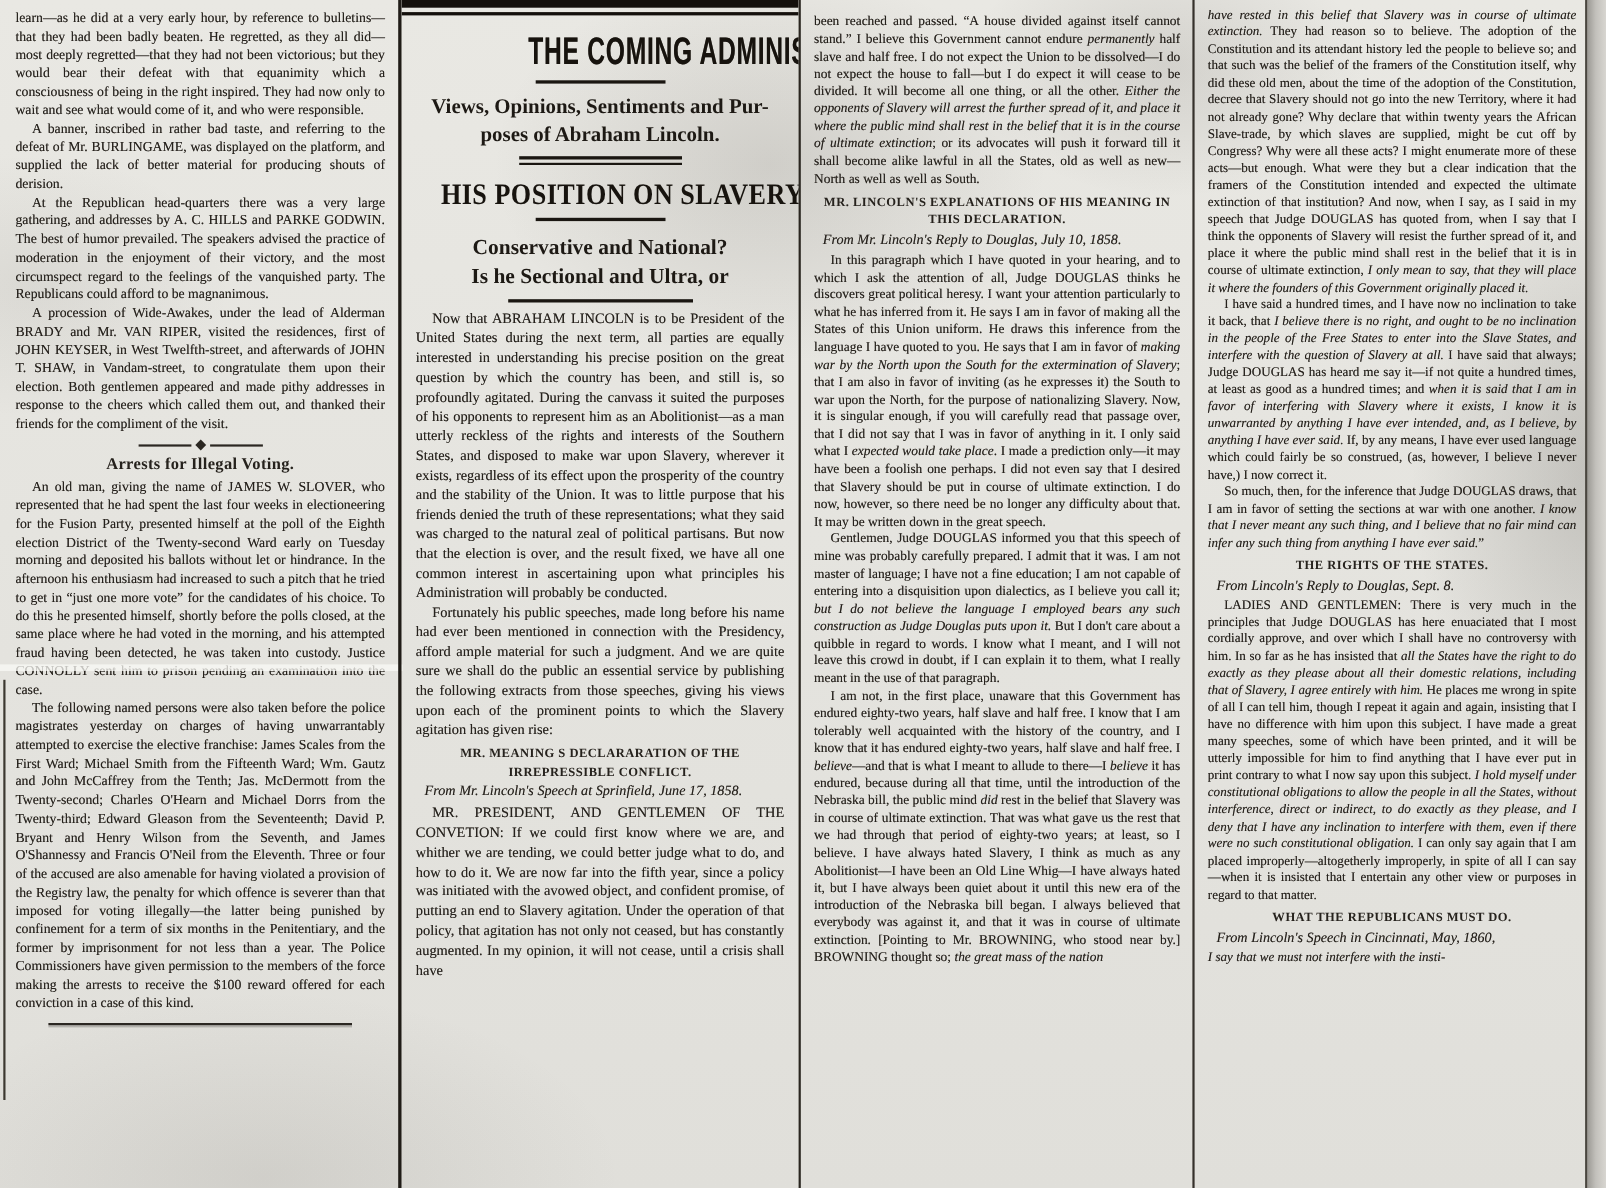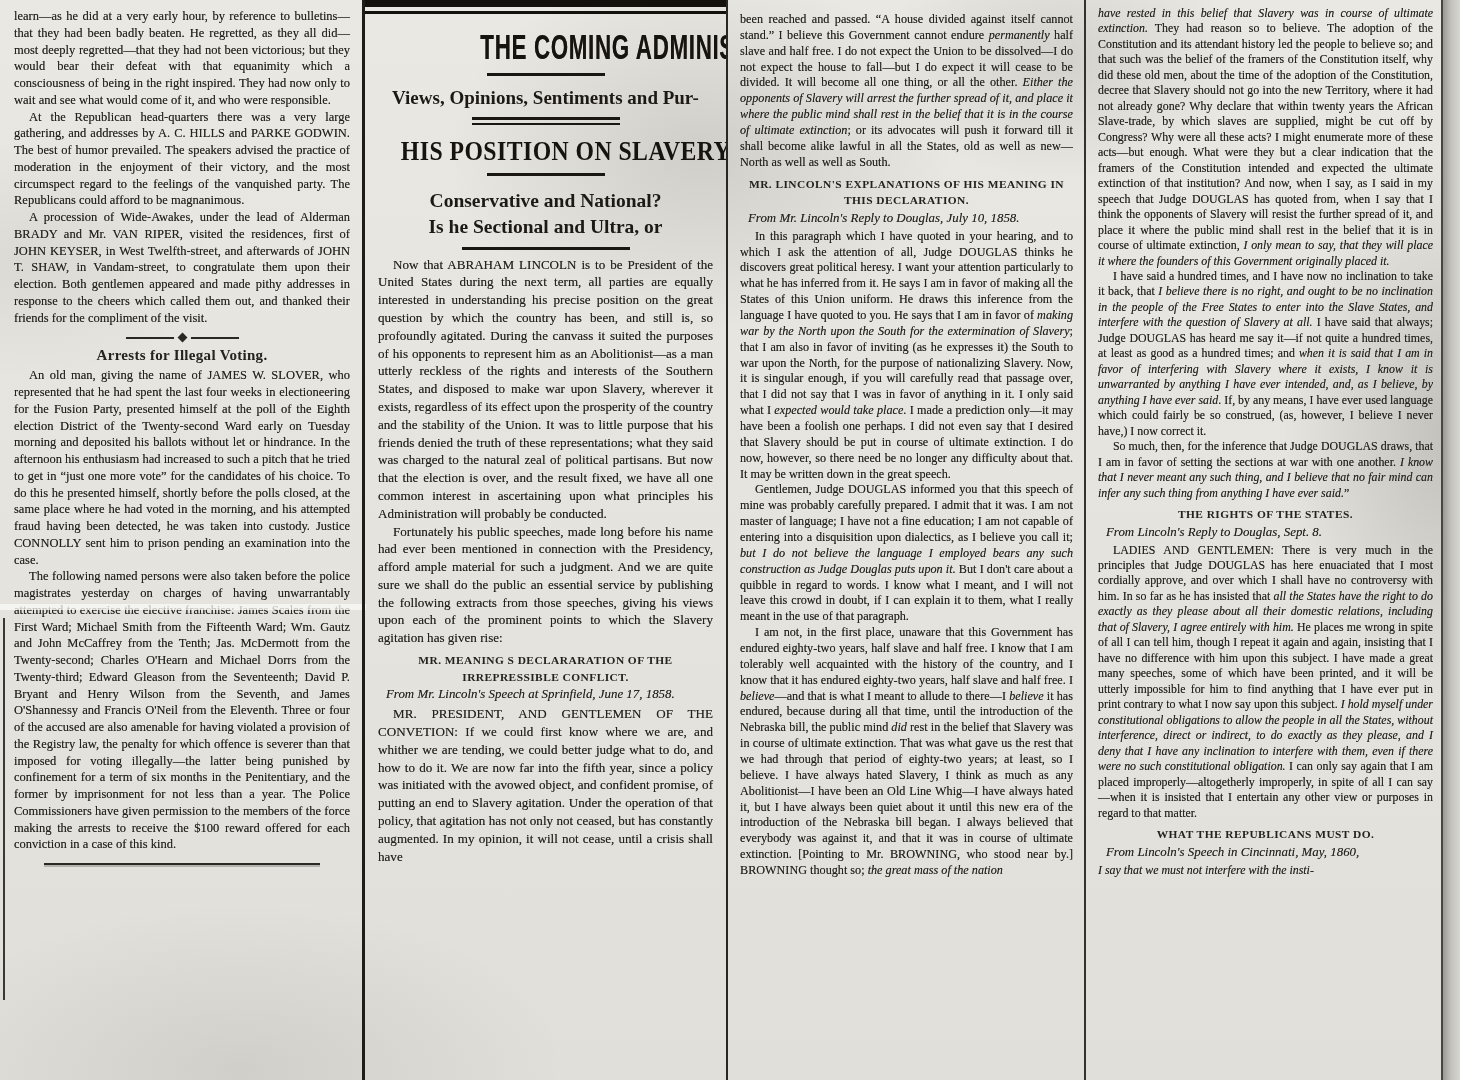--- a/index.html
+++ b/index.html
@@ -61,20 +61,21 @@
   .col-body{display:block;}
 </style>
 </head>
 <body>
 
 <div class="page">
 
   <section class="col col-1">
     <div class="col-body">
         <p class="bp">learn—as he did at a very early hour, by reference to bulletins—that they had been badly beaten.  He regretted, as they all did—most deeply regretted—that they had not been victorious; but they would bear their defeat with that equanimity which a consciousness of being in the right inspired.  They had now only to wait and see what would come of it, and who were responsible.</p>
+        <p class="bp ind">A banner, inscribed in rather bad taste, and referring to the defeat of Mr. BURLINGAME, was displayed on the platform, and supplied the lack of better material for producing shouts of derision.</p>
         <p class="bp ind">At the Republican head-quarters there was a very large gathering, and addresses by A. C. HILLS and PARKE GODWIN.  The best of humor prevailed.  The speakers advised the practice of moderation in the enjoyment of their victory, and the most circumspect regard to the feelings of the vanquished party.  The Republicans could afford to be magnanimous.</p>
         <p class="bp ind">A procession of Wide-Awakes, under the lead of Alderman BRADY and Mr. VAN RIPER, visited the residences, first of JOHN KEYSER, in West Twelfth-street, and afterwards of JOHN T. SHAW, in Vandam-street, to congratulate them upon their election.  Both gentlemen appeared and made pithy addresses in response to the cheers which called them out, and thanked their friends for the compliment of the visit.</p>
         <div class="divider">
           <span class="dline"></span>
           <span class="ddiamond"></span>
           <span class="dline"></span>
         </div>
         <h3 class="art-head">Arrests for Illegal Voting.</h3>
         <p class="bp ind">An old man, giving the name of JAMES W. SLOVER, who represented that he had spent the last four weeks in electioneering for the Fusion Party, presented himself at the poll of the Eighth election District of the Twenty-second Ward early on Tuesday morning and deposited his ballots without let or hindrance.  In the afternoon his enthusiasm had increased to such a pitch that he tried to get in “just one more vote” for the candidates of his choice.  To do this he presented himself, shortly before the polls closed, at the same place where he had voted in the morning, and his attempted fraud having been detected, he was taken into custody.  Justice CONNOLLY sent him to prison pending an examination into the case.</p>
         <p class="bp ind">The following named persons were also taken before the police magistrates yesterday on charges of having unwarrantably attempted to exercise the elective franchise: James Scales from the First Ward; Michael Smith from the Fifteenth Ward; Wm. Gautz and John McCaffrey from the Tenth; Jas. McDermott from the Twenty-second; Charles O'Hearn and Michael Dorrs from the Twenty-third; Edward Gleason from the Seventeenth; David P. Bryant and Henry Wilson from the Seventh, and James O'Shannessy and Francis O'Neil from the Eleventh.  Three or four of the accused are also amenable for having violated a provision of the Registry law, the penalty for which offence is severer than that imposed for voting illegally—the latter being punished by confinement for a term of six months in the Penitentiary, and the former by imprisonment for not less than a year.  The Police Commissioners have given permission to the members of the force making the arrests to receive the $100 reward offered for each conviction in a case of this kind.</p>
@@ -83,20 +84,21 @@
   </section>
   <div class="clip-gap"></div>
   <div class="clip-edge"></div>
 
   <section class="col col-2">
     <div class="top-bars"></div>
     <h1 class="headline"><span>THE COMING ADMINISTRATION.</span></h1>
     <div class="rule"></div>
     <h2 class="deck">
       <span style="display:block">Views, Opinions, Sentiments and Pur-</span>
+      <span style="display:block">poses of Abraham Lincoln.</span>
     </h2>
     <div class="rule double"></div>
     <h2 class="subhead"><span>HIS POSITION ON SLAVERY.</span></h2>
     <div class="rule"></div>
     <h3 class="crosshead">
       <span style="display:block">Conservative and National?</span>
       <span style="display:block">Is he Sectional and Ultra, or</span>
     </h3>
     <div class="rule wide"></div>
     <div class="col-body">

